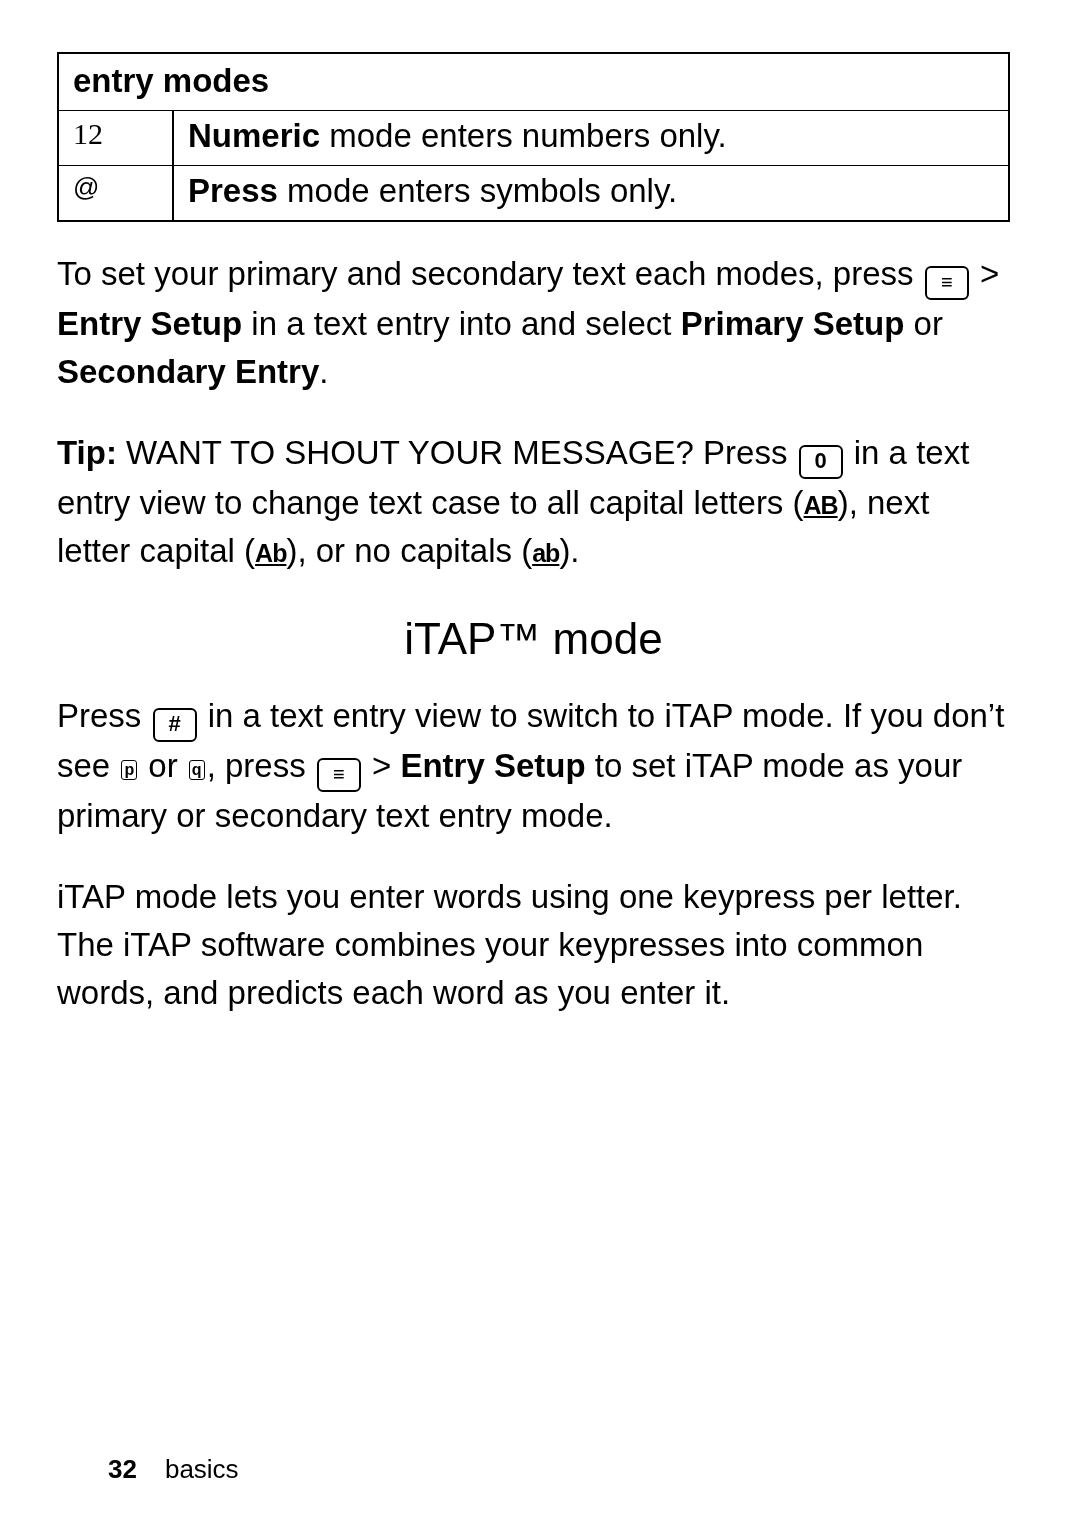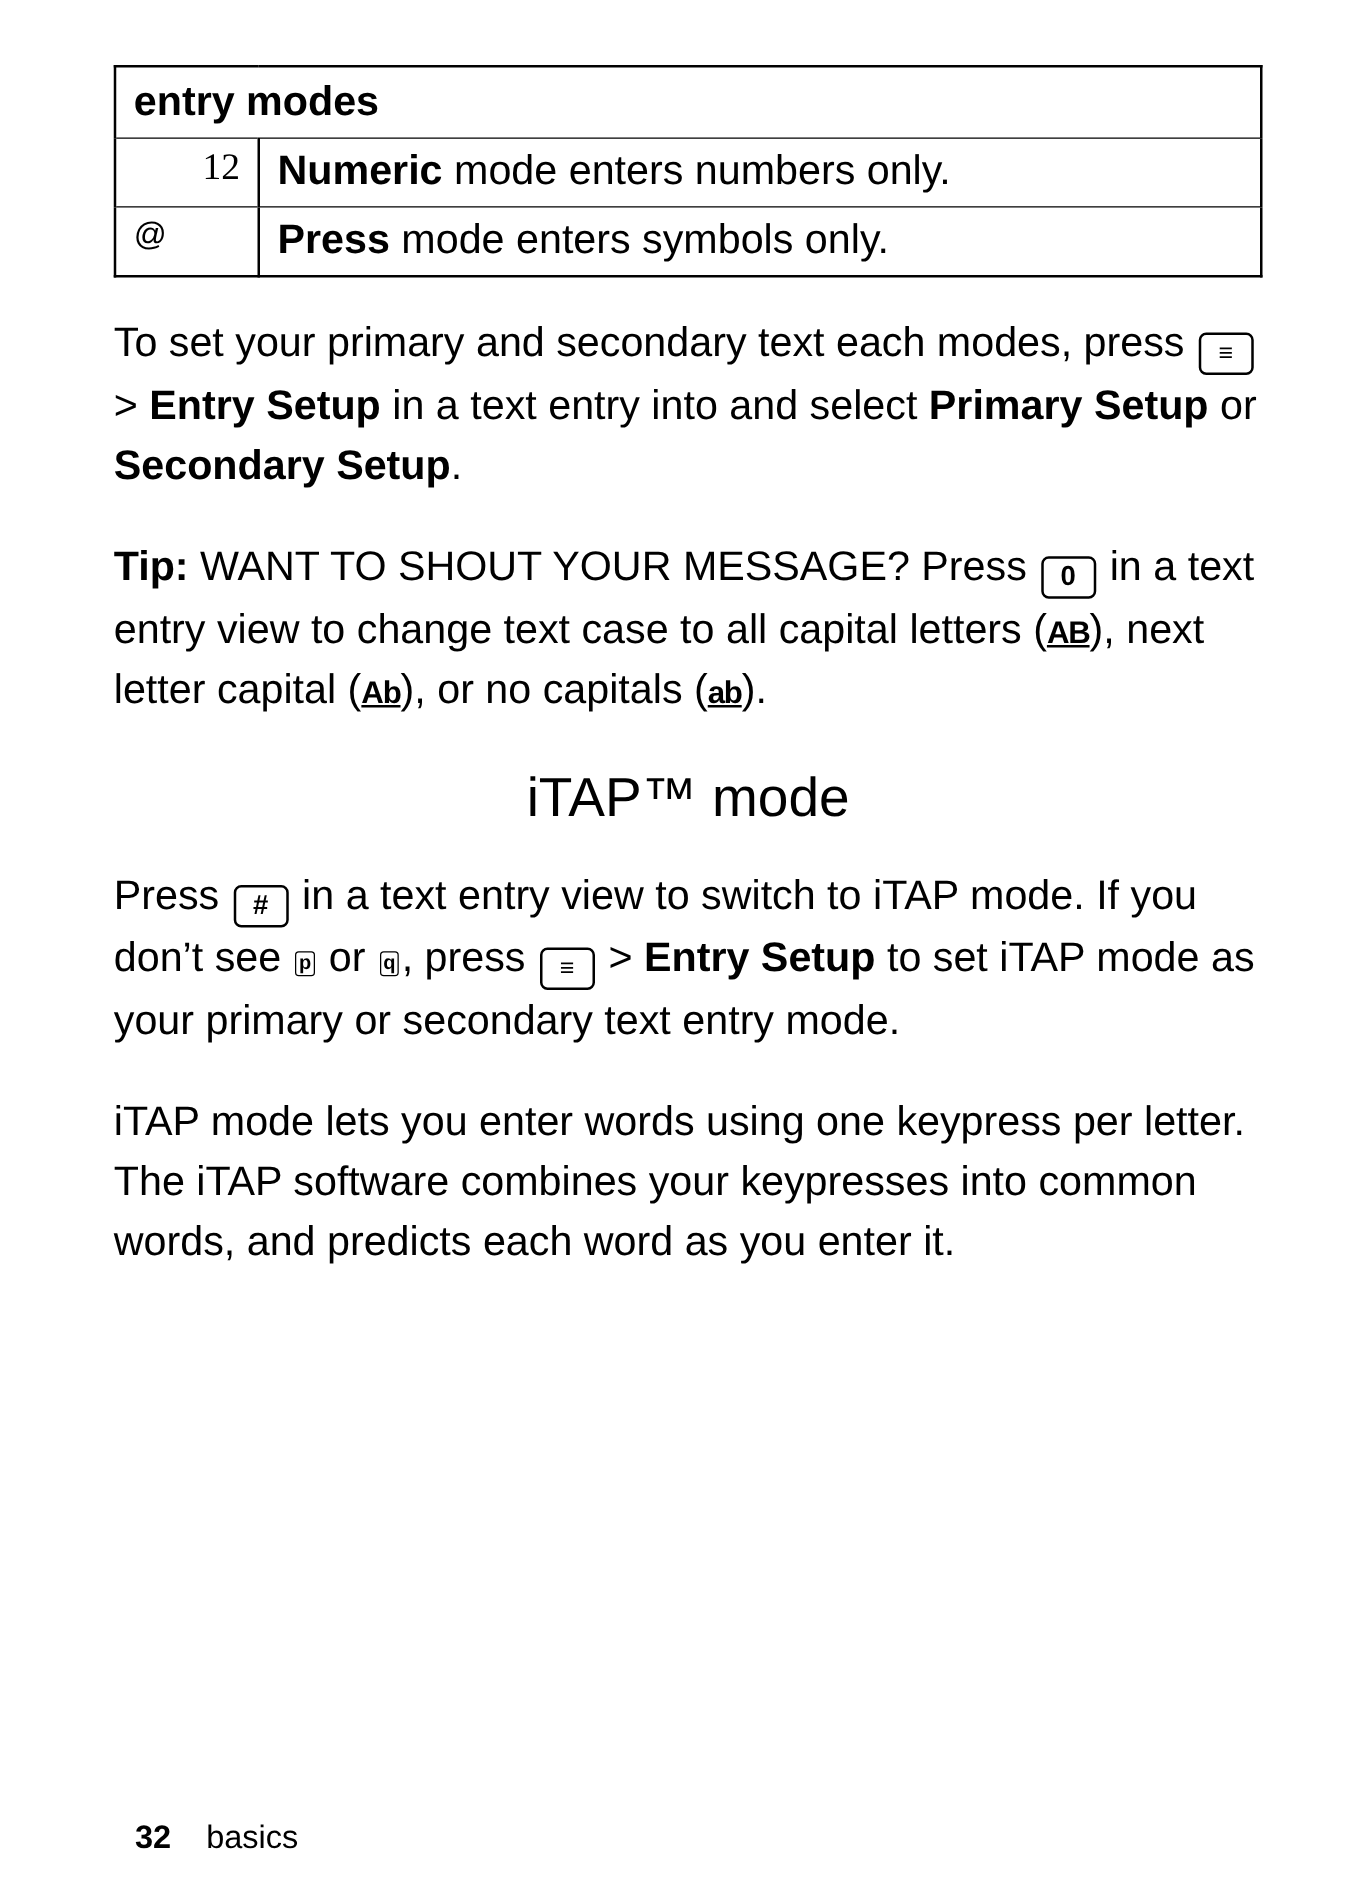--- a/index.html
+++ b/index.html
@@ -7,21 +7,21 @@
     padding: 0;
     background: #fff;
     font-family: Arial, Helvetica, sans-serif;
     color: #000;
   }
   .page {
     width: 1080px;
     height: 1521px;
     position: relative;
     box-sizing: border-box;
-    padding: 52px 70px 0 91px;
+    padding: 52px 70px 0 57px;
   }
   
   table.modes {
     border-collapse: collapse;
     width: 100%;
     font-size: 33px;
   }
   table.modes th {
     text-align: left;
     font-weight: 700;
@@ -39,21 +39,21 @@
   }
   table.modes tr:last-child td {
     border-bottom: 2px solid #000;
   }
   .col-icon {
     width: 85px;
     font-size: 30px;
     font-weight: 400;
     vertical-align: middle;
   }
-  .numeric-icon { font-family: Georgia, "Times New Roman", serif; text-align: right; }
+  .numeric-icon { font-family: Georgia, "Times New Roman", serif; }
   .symbol-icon { font-size: 26px; }
   .b { font-weight: 700; }
   
   .para {
     font-size: 33px;
     line-height: 1.45;
     margin-top: 28px;
   }
   .para .b { font-variant-ligatures: none; }
   .h2 {
@@ -133,21 +133,21 @@
       <tr>
         <td class="col-icon symbol-icon">@</td>
         <td>
           <span class="b">Press</span><span> mode enters symbols only.</span>
         </td>
       </tr>
     </tbody>
   </table>
 
   <p class="para">
-    <span>To set your primary and secondary text each modes, press </span><span class="key key-menu"></span><span> &gt; </span><span class="b">Entry Setup</span><span> in a text entry into and select </span><span class="b">Primary Setup</span><span> or </span><span class="b">Secondary Setup</span><span>.</span>
+    <span>To set your primary and secondary text each modes, press </span><span class="key key-menu"></span><span> &gt; </span><span class="b">Entry Setup</span><span> in a text entry into and select </span><span class="b">Primary Setup</span><span> or </span><span class="b">Secondary Entry</span><span>.</span>
   </p>
 
   <p class="para">
     <span class="b">Tip: </span><span>WANT TO SHOUT YOUR MESSAGE? Press </span><span class="key key-zero"></span><span> in a text entry view to change text case to all capital letters (</span><span class="small-caps">AB</span><span>), next letter capital (</span><span class="small-caps">Ab</span><span>), or no capitals (</span><span class="small-caps">ab</span><span>).</span>
   </p>
 
   <h2 class="h2">iTAP™ mode</h2>
 
   <p class="para">
     <span>Press </span><span class="key key-hash"></span><span> in a text entry view to switch to iTAP mode. If you don’t see </span><span class="itap-icon">p</span><span> or </span><span class="itap-icon">q</span><span>, press </span><span class="key key-menu"></span><span> &gt; </span><span class="b">Entry Setup</span><span> to set iTAP mode as your primary or secondary text entry mode.</span>

